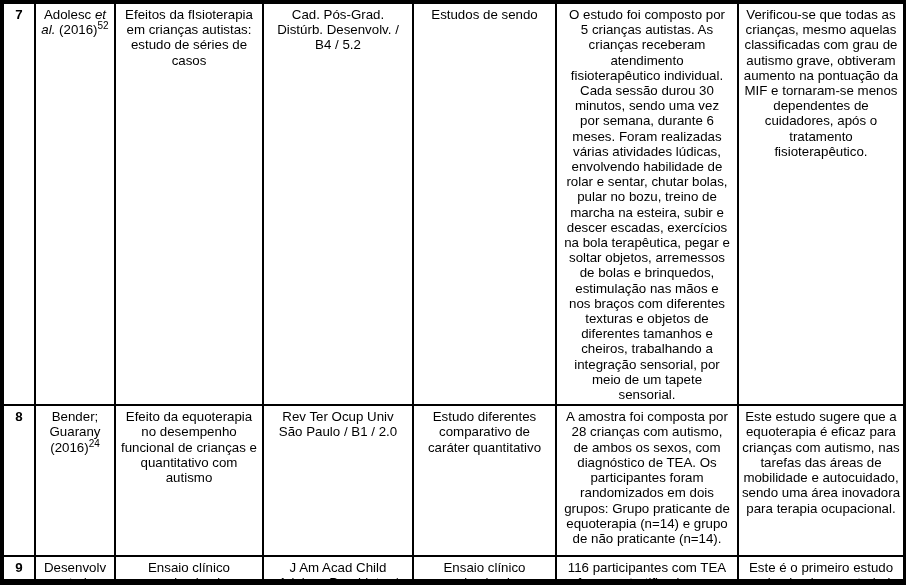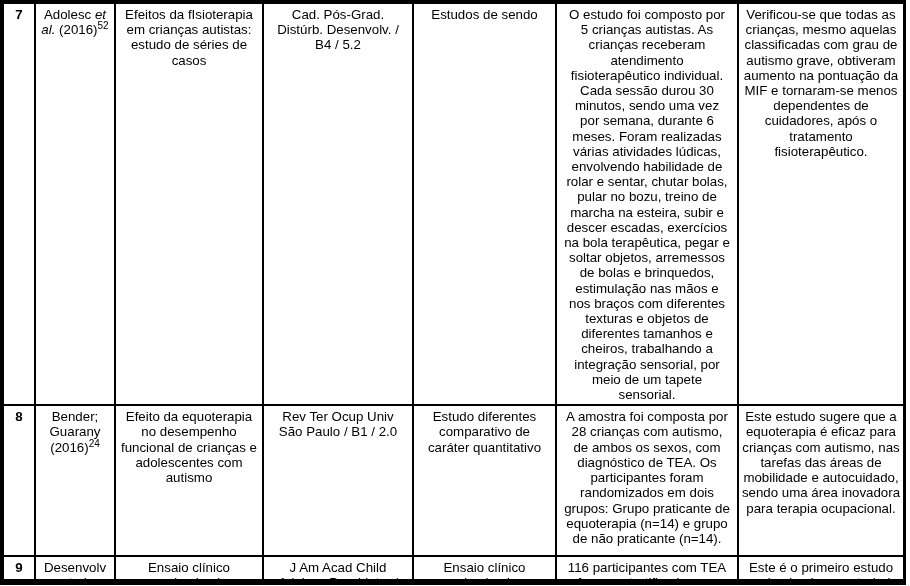--- a/index.html
+++ b/index.html
@@ -125,21 +125,21 @@
 cuidadores, após o
 tratamento fisioterapêutico.</td>
       </tr>
 
       <tr class="row-8">
         <td class="num-cell">8</td>
         <td><span>Bender; Guarany </span><span class="etal"></span><span>(2016)</span><sup class="ref">24</sup></td>
         <td class="multiline">Efeito da equoterapia
 no desempenho
 funcional de crianças e
-adolescentes com
+quantitativo com
 autismo</td>
         <td class="multiline">Rev Ter Ocup Univ
 São Paulo / B1 / 2.0</td>
         <td class="multiline">Estudo diferentes
 comparativo de
 caráter quantitativo</td>
         <td class="multiline">A amostra foi composta por
 28 crianças com autismo,
 de ambos os sexos, com
 diagnóstico de TEA. Os

